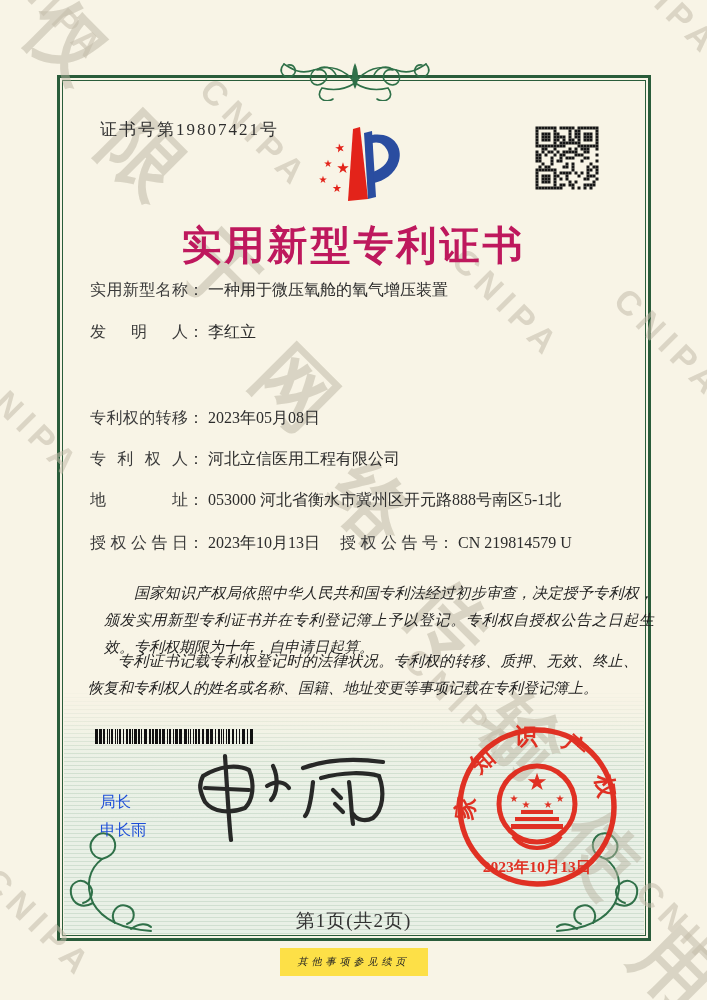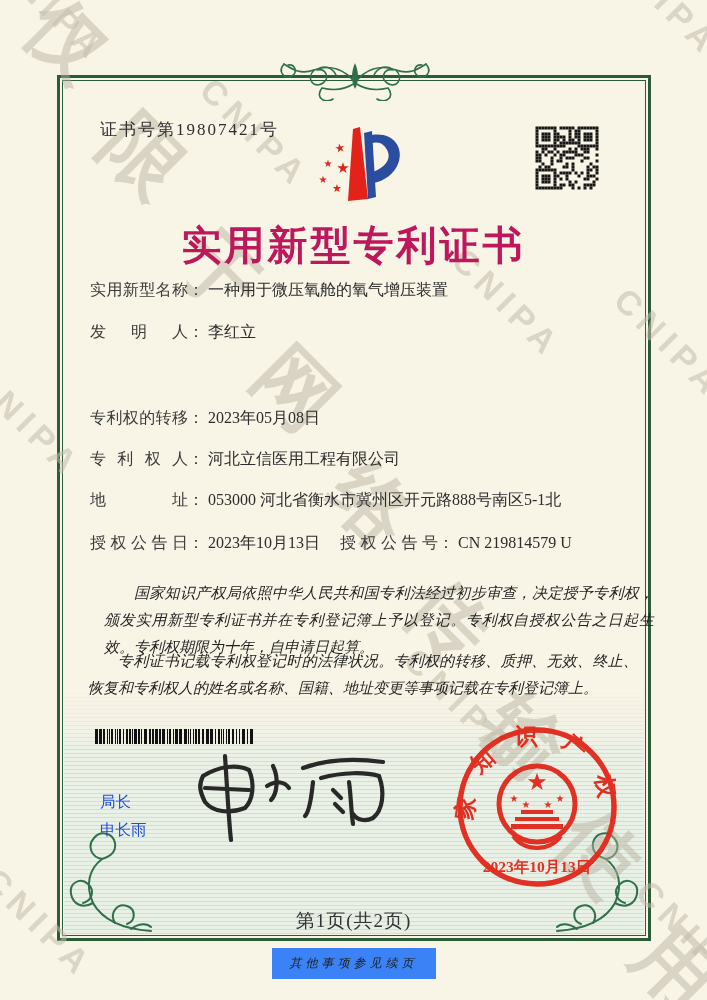--- a/index.html
+++ b/index.html
@@ -39,22 +39,22 @@
   .frow{left:90px;right:60px;font-size:16px;color:#333;height:24px;}
   .flabel{display:inline-block;width:98px;text-align:justify;text-align-last:justify;color:#3a3a3a;}
   .fsep{padding:0 4px 0 0;}
   .fval{color:#2c2c2c;}
   .g2{position:absolute;left:250px;top:0;}
   .para{left:88px;width:550px;font-size:15px;line-height:27px;color:#1f1f1f;
         font-style:italic;text-align:justify;text-indent:2em;}
   #director{left:100px;top:788px;font-family:"Liberation Sans","DejaVu Sans",sans-serif;
             font-size:15.5px;color:#1d4ed8;line-height:28px;}
   #page-num{left:0;right:0;top:908px;text-align:center;font-size:19px;color:#333;letter-spacing:1px;}
-  #note-box{left:50%;top:948px;transform:translateX(-50%);background:#3b82f6;
-            padding:7px 18px;font-size:12px;letter-spacing:4px;color:#222;font-style:italic;}
+  #note-box{left:50%;top:948px;transform:translateX(-50%);background:#fde047;
+            padding:7px 18px;font-size:10px;letter-spacing:4px;color:#222;font-style:italic;}
   #seal{opacity:.94;}
 </style>
 </head>
 <body>
 
 <div id="wm" class="layer">
     <span class="wm-char" style="left: 28px; top: 2px;">仅</span>
     <span class="wm-char" style="left: 104px; top: 118px;">限</span>
     <span class="wm-char" style="left: 180px; top: 234px;">于</span>
     <span class="wm-char" style="left: 256px; top: 350px;">网</span>

